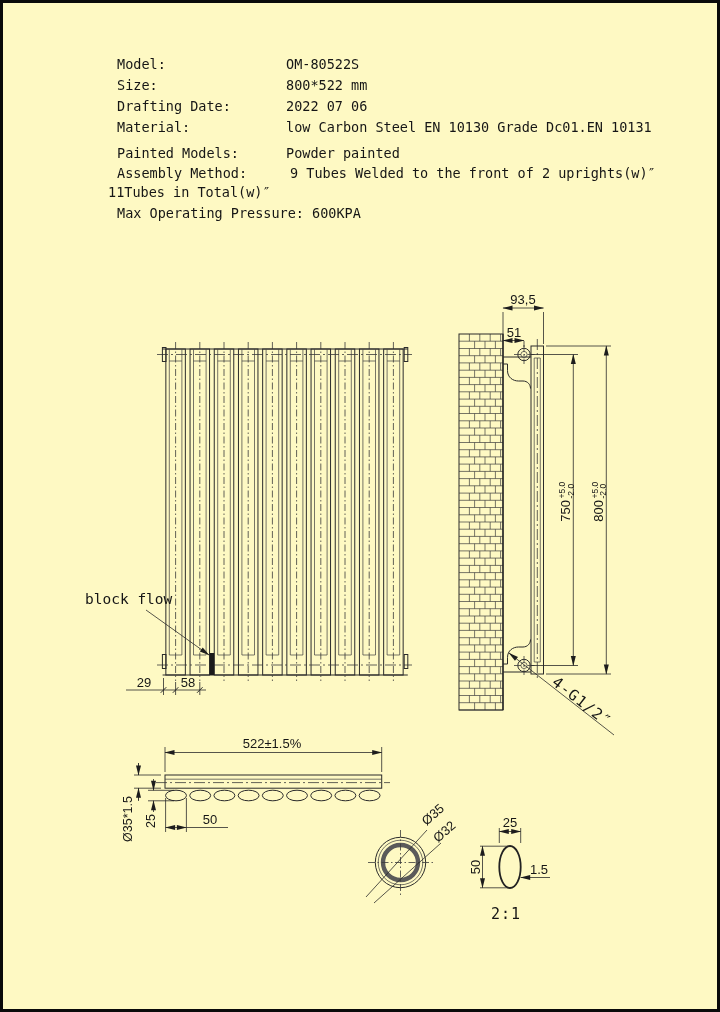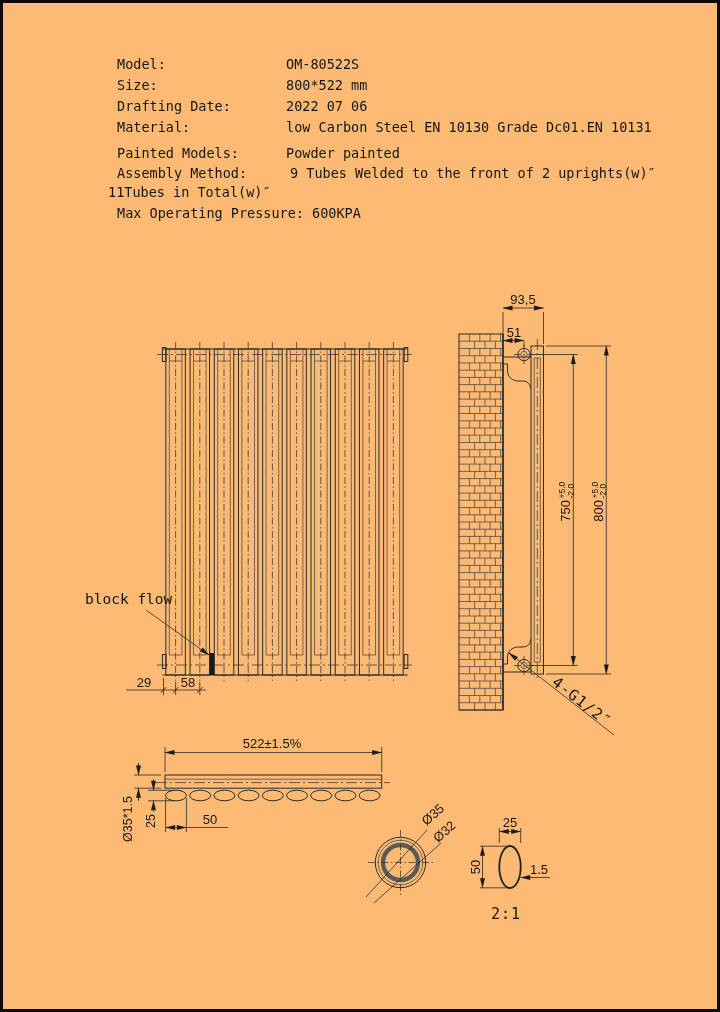--- a/index.html
+++ b/index.html
@@ -1,16 +1,16 @@
 <!DOCTYPE html>
 <html><head>
 <meta charset="utf-8">
 <style>
   html,body{margin:0;padding:0;background:#fff;}
-  #page{position:relative;width:720px;height:1012px;background:#fdba74;box-sizing:border-box;border:3px solid #0a0a0a;overflow:hidden;}
+  #page{position:relative;width:720px;height:1012px;background:#fef9c3;box-sizing:border-box;border:3px solid #0a0a0a;overflow:hidden;}
   svg{position:absolute;left:0;top:0;}
   .ln{stroke:#2b2b2b;stroke-width:1;fill:none;}
   .lnt{stroke:#222;stroke-width:1.35;fill:none;}
   .thin{stroke:#3c3c3c;stroke-width:.7;fill:none;}
   .ext{stroke:#2b2b2b;stroke-width:.8;fill:none;}
   .cl{stroke:#3a3a3a;stroke-width:.8;fill:none;stroke-dasharray:11 3 2 3;}
   .cls{stroke:#3a3a3a;stroke-width:.8;fill:none;stroke-dasharray:7 2.5 1.5 2.5;}
   .ring{stroke:#5a5a5a;fill:none;}
   text{fill:#161616;}
   .d{font-family:"Liberation Sans",sans-serif;font-size:13px;}

